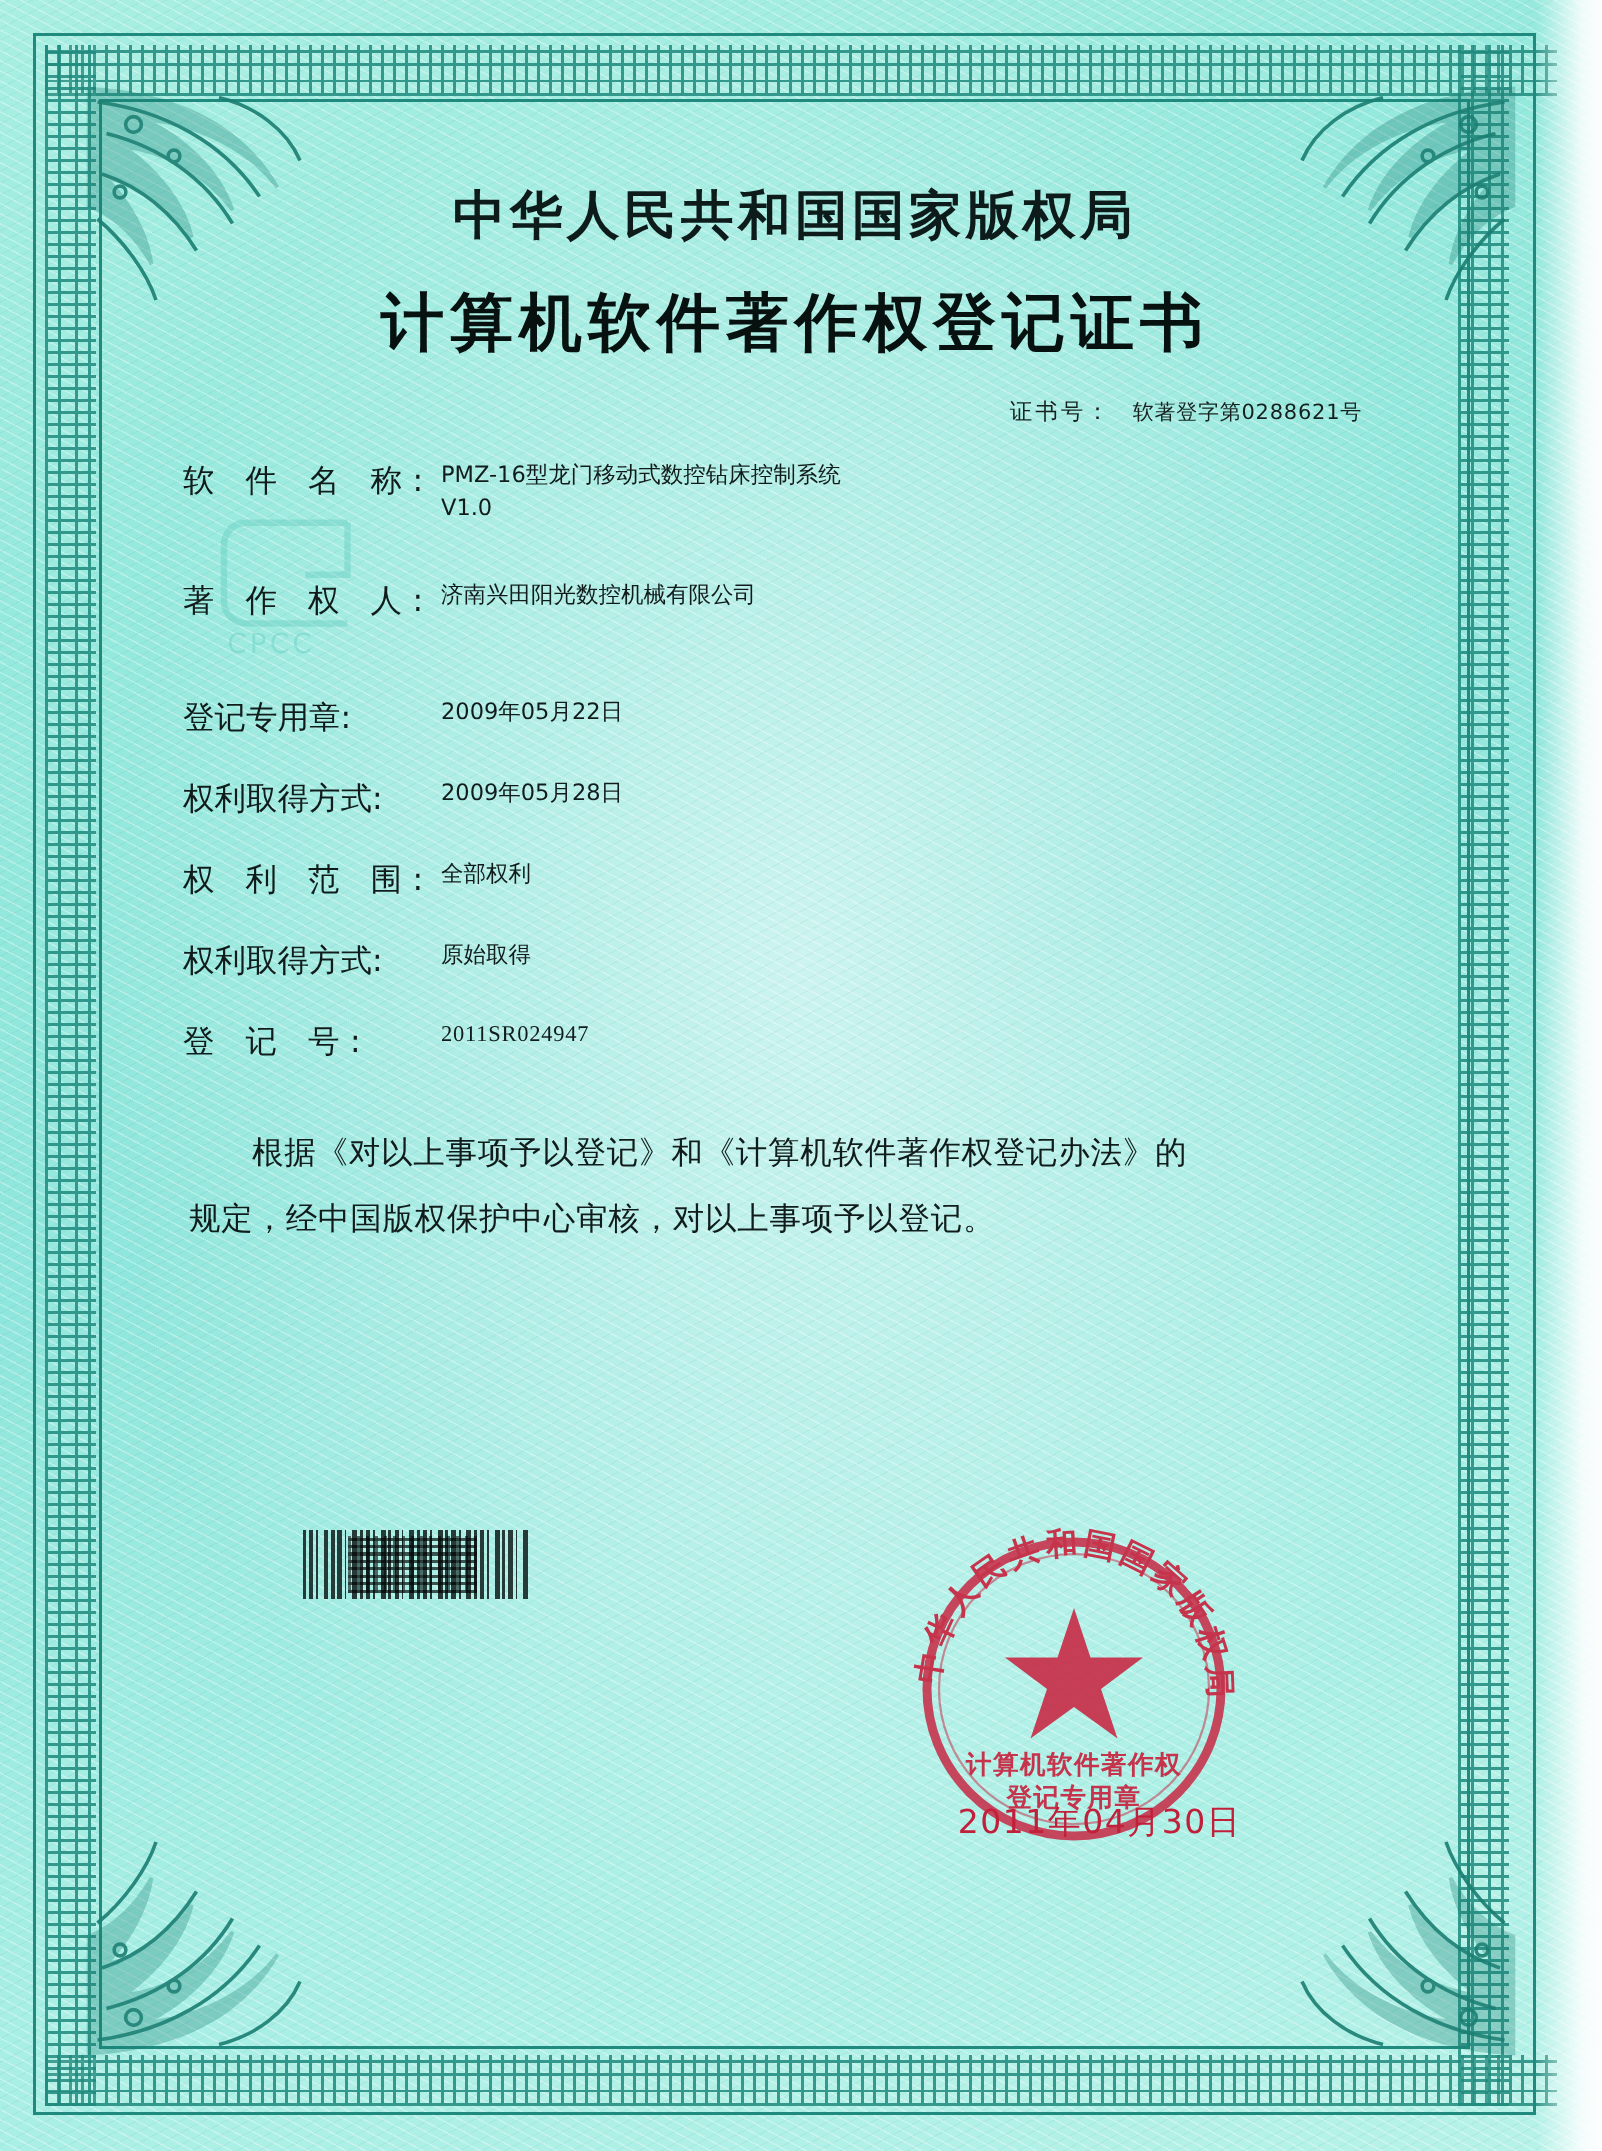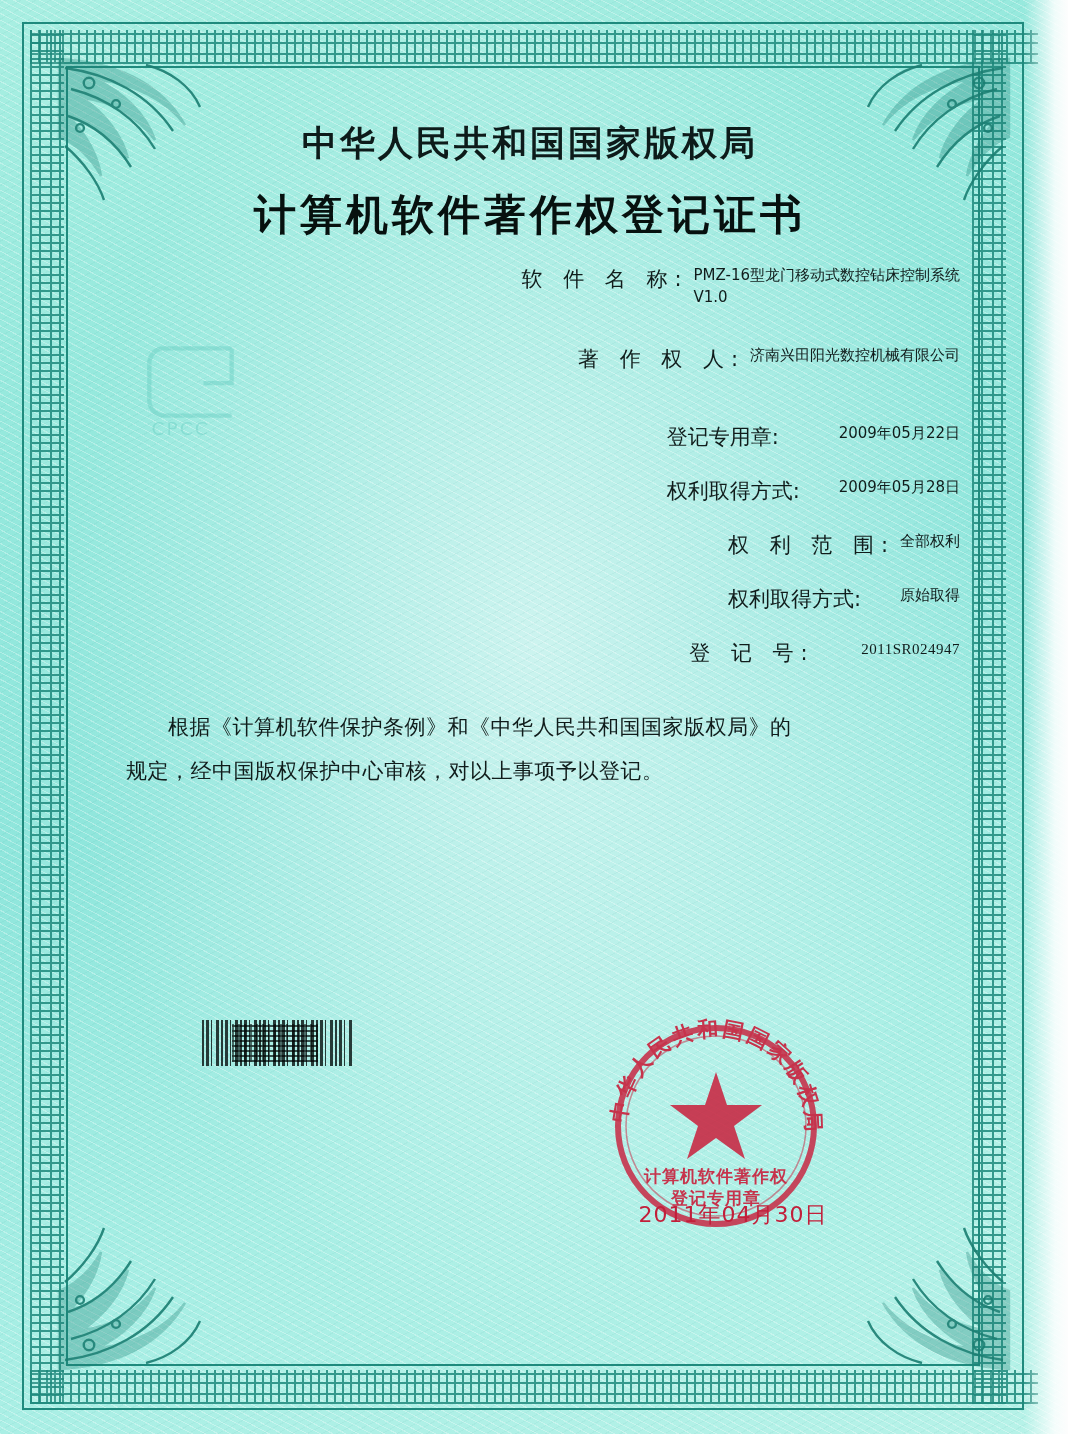--- a/index.html
+++ b/index.html
@@ -146,21 +146,20 @@
   .cert-no .value { font-size: 14px; }
 
   .fields {
     margin-top: 4px;
     padding-left: 22px;
   }
   .field-row {
     display: flex;
     align-items: flex-start;
     margin-bottom: 10px;
-    justify-content: flex-end;
   }
   .field-label {
     width: 172px;
     flex: 0 0 172px;
     font-family: "DejaVu Sans", sans-serif;
     font-size: 21px;
     color: #101c1b;
     white-space: nowrap;
   }
   .field-label.sp {
@@ -337,20 +336,23 @@
     </svg>
   </div>
 
   <div class="content">
 
     <div class="title-block">
       <div class="title-1">中华人民共和国国家版权局</div>
       <div class="title-2">计算机软件著作权登记证书</div>
     </div>
 
+    <div class="cert-no">
+      <span class="label">证书号：</span><span class="value">软著登字第0288621号</span>
+    </div>
 
     <div class="fields">
       <div class="field-row">
         <div class="field-label sp">软 件 名 称:</div>
         <div class="field-value">
           <span>PMZ-16型龙门移动式数控钻床控制系统</span>
           <span class="line2">V1.0</span>
         </div>
       </div>
 
@@ -381,21 +383,21 @@
           <div class="field-value">原始取得</div>
         </div>
         <div class="field-row">
           <div class="field-label sp">登 记 号:</div>
           <div class="field-value mono">2011SR024947</div>
         </div>
       </div>
     </div>
 
     <div class="statement">
-      <span class="indent">根据《计算机软件保护条例》和《中华人民共和国国家版权局》的</span>
+      <span class="indent">根据《对以上事项予以登记》和《计算机软件著作权登记办法》的</span>
       <span>规定，经中国版权保护中心审核，对以上事项予以登记。</span>
     </div>
   </div>
 
   <div class="barcode">
     <div class="bars"></div>
     <div class="qr"></div>
   </div>
 
   <div class="seal">

